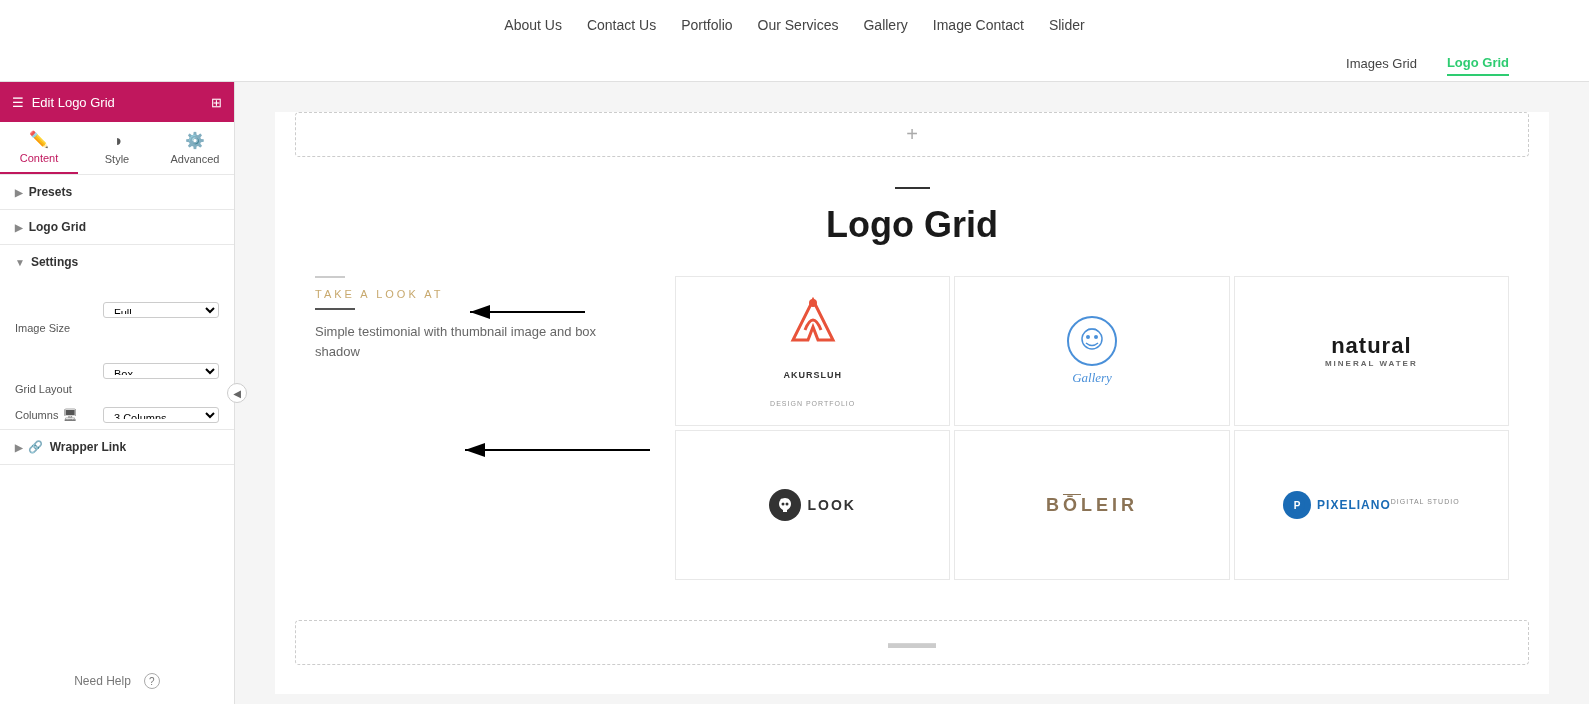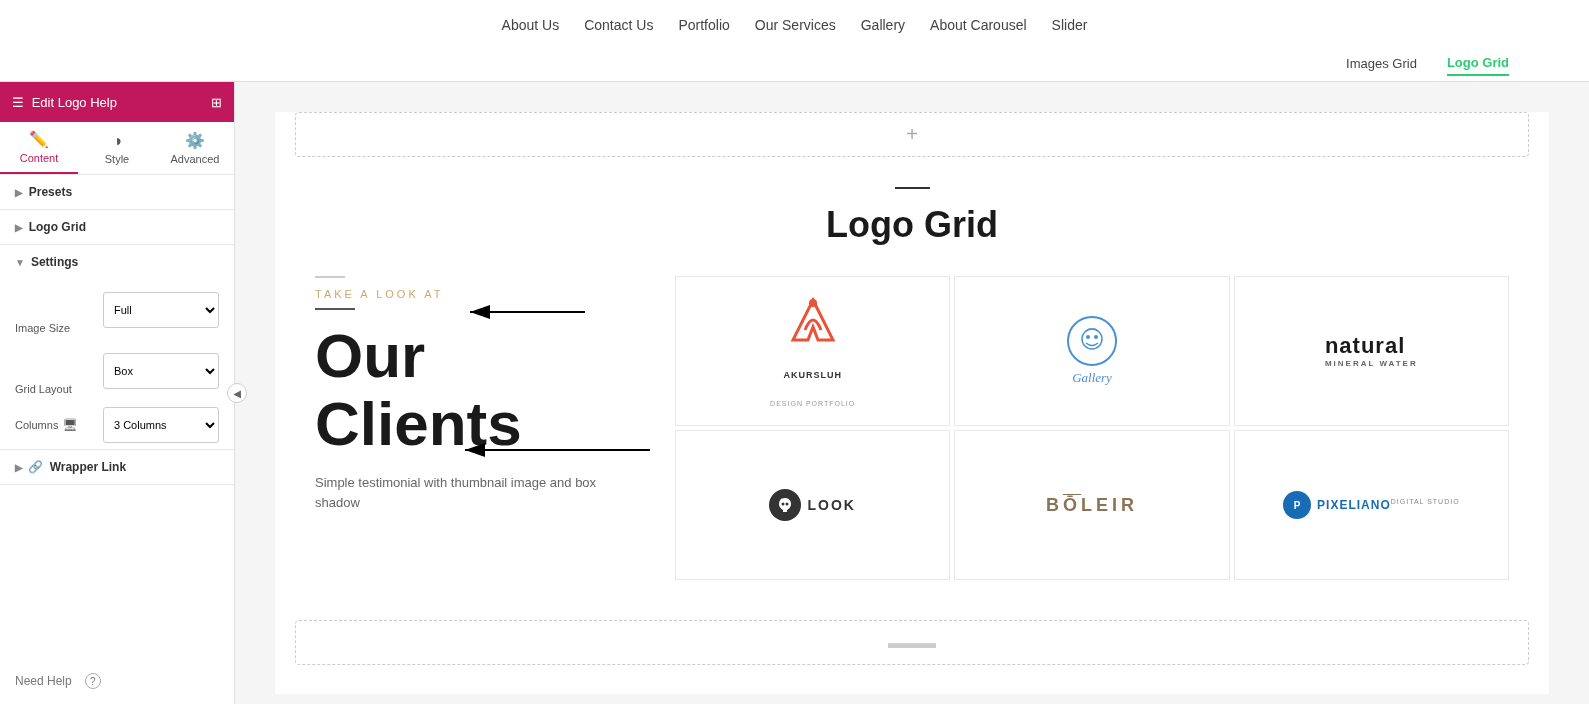--- a/index.html
+++ b/index.html
@@ -129,40 +129,41 @@
       flex-shrink: 0;
       margin-top: 37px;
     }
     .settings-select {
       flex: 1;
       font-size: 11px;
       border: 1px solid #ccc;
       border-radius: 3px;
       padding: 3px 6px;
       background: #fff;
-      height: 36px;
+      height: 16px;
       cursor: pointer;
       appearance: auto;
     }
     .settings-label-with-icon {
       display: flex;
       align-items: center;
       gap: 4px;
       font-size: 11px;
       color: #555;
       width: 80px;
       flex-shrink: 0;
     }
     .monitor-icon { font-size: 12px; }
 
     .sidebar-footer {
       margin-top: auto;
       padding: 15px;
       display: flex;
       align-items: center;
+      justify-content: center;
       gap: 13px;
       font-size: 12px;
       color: #777;
       cursor: pointer;
     }
     .help-circle {
       width: 16px; height: 16px;
       border: 1px solid #aaa;
       border-radius: 50%;
       display: flex; align-items: center; justify-content: center;
@@ -266,21 +267,21 @@
 
     
     .logo-akursluh {
       display: flex;
       flex-direction: column;
       align-items: center;
       gap: 20px;
     }
 
     
-    .logo-natural { font-size: 13px; font-weight: 700; color: #222; text-align: left; line-height: 1.2; }
+    .logo-natural { font-size: 13px; font-weight: 700; color: #222; text-align: center; line-height: 1.2; }
 
     
     .logo-rhino { display: flex; align-items: center; gap: 6px; }
     .rhino-circle { width: 32px; height: 32px; border-radius: 50%; background: #333; display: flex; align-items: center; justify-content: center; }
 
     
     .logo-boleir { font-size: 18px; font-weight: 600; color: #8b7355; letter-spacing: 4px; text-transform: uppercase; }
 
     
     .logo-pixeliano { display: flex; align-items: center; gap: 6px; }
@@ -317,38 +318,38 @@
 </head>
 <body>
 
 <div class="top-nav">
   <div class="nav-row1">
     <a class="nav-item">About Us</a>
     <a class="nav-item">Contact Us</a>
     <a class="nav-item">Portfolio</a>
     <a class="nav-item">Our Services</a>
     <a class="nav-item">Gallery</a>
-    <a class="nav-item">About Carousel</a>
+    <a class="nav-item">Image Contact</a>
     <a class="nav-item">Slider</a>
   </div>
   <div class="nav-row2">
     <span class="nav-tab">Images Grid</span>
     <span class="nav-tab active">Logo Grid</span>
   </div>
 </div>
 
 <div class="main-layout">
 
   <div class="sidebar-wrapper">
     <div class="sidebar">
 
       <div class="sidebar-header">
         <div style="display:flex;align-items:center;gap:8px;">
           <span>☰</span>
-          <span>Edit Logo Help</span>
+          <span>Edit Logo Grid</span>
         </div>
         <div class="sidebar-header-icons">
           <span>⊞</span>
         </div>
       </div>
 
       <div class="sidebar-tabs">
         <div class="sidebar-tab active">
           <span class="sidebar-tab-icon">✏️</span>
           <span>Content</span>
@@ -436,21 +437,20 @@
         <div style="width:35px;height:2px;background:#333;margin:0 auto 15px auto;"></div>
         <h1 class="page-main-title">Logo Grid</h1>
       </div>
 
       <div class="clients-section">
 
         <div class="clients-left">
           <div class="section-divider-thin"></div>
           <div class="take-look-label">TAKE A LOOK AT</div>
           <div style="width:40px;height:2px;background:#555;margin-bottom:12px;"></div>
-          <div class="clients-title">Our<br>Clients</div>
           <div class="clients-desc">Simple testimonial with thumbnail image and box shadow</div>
         </div>
 
         <div class="logo-grid-container">
 
           <div class="logo-cell">
             <div class="logo-akursluh">
               <svg width="60" height="55" viewBox="0 0 60 55">
                 <path d="M30 5 L50 45 L35 45 L30 32 L25 45 L10 45 Z" fill="none" stroke="#e8533a" stroke-width="3"></path>
                 <path d="M22 35 Q30 15 38 35" fill="none" stroke="#e8533a" stroke-width="3"></path>

